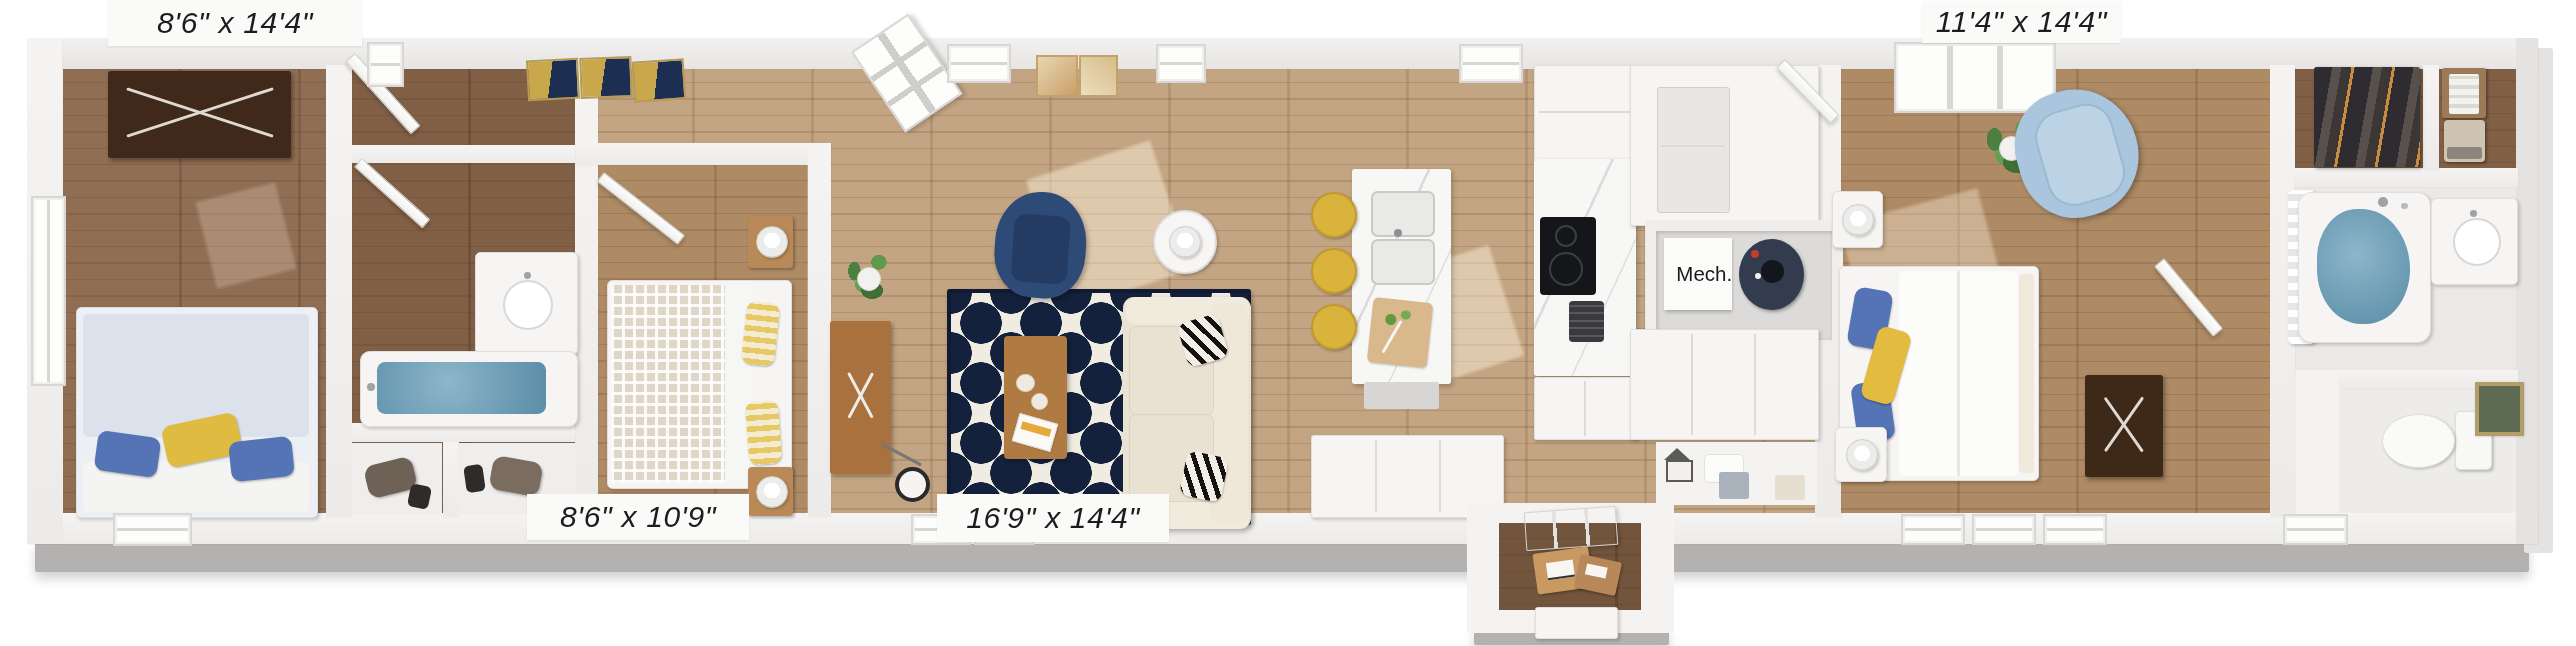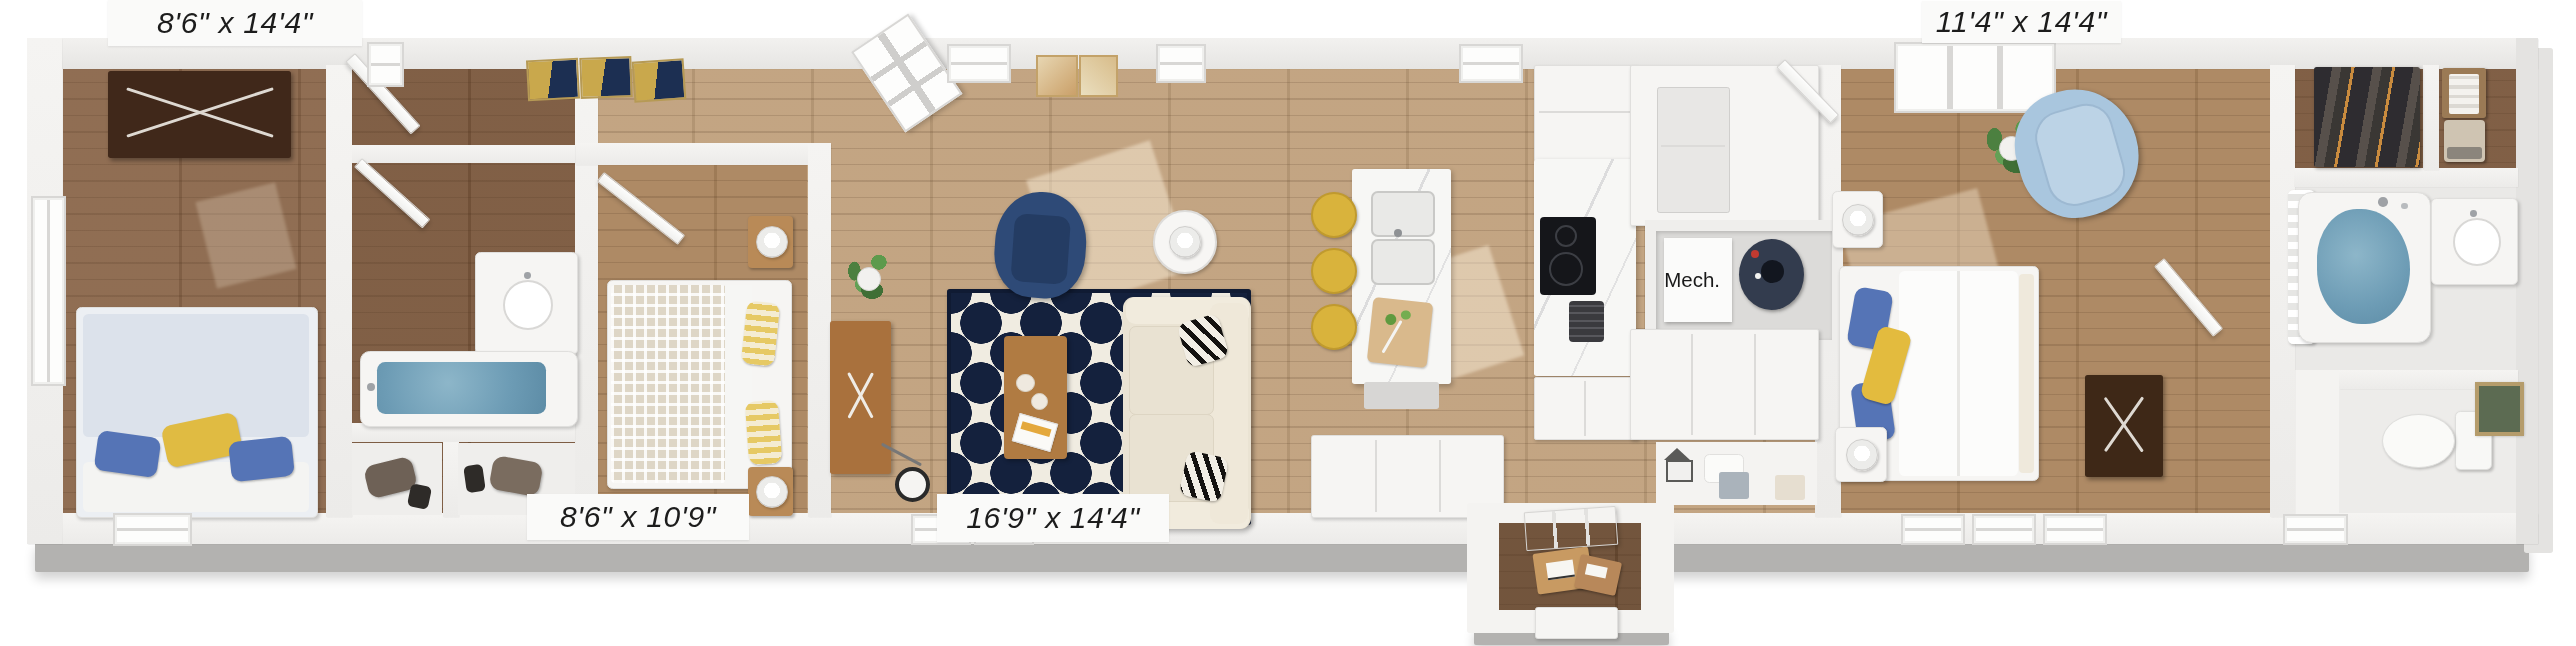--- a/index.html
+++ b/index.html
@@ -232,21 +232,21 @@
     <div class="abs seam" style="left:49px;top:3.4px;width:2px;height:55px;"></div>
   </div>
 
   <div class="abs white-furn" style="left:1630px;top:65px;width:187px;height:159px;border-radius:2px;">
     <div class="abs" style="left:26px;top:21px;width:71px;height:124px;background:#e8e7e5;border:1.4px solid #d0cfcd;border-radius:2.7px;">
       <div class="abs seam" style="left:2.7px;top:57px;width:64px;height:2px;"></div>
     </div>
   </div>
 
   <div class="abs" style="left:1645px;top:220px;width:176px;height:109px;background:#dcdbd9;border:11px solid #efeeec;box-shadow:inset 1.4px 1.4px 4.1px rgba(0,0,0,.18);">
-    <div class="abs" style="left:8.2px;top:6.8px;width:68px;height:84px;background:#fbfbfa;box-shadow:1.4px 2px 3.4px rgba(0,0,0,.25);display:flex;align-items:center;justify-content:flex-start;">
+    <div class="abs" style="left:8.2px;top:6.8px;width:68px;height:72px;background:#fbfbfa;box-shadow:1.4px 2px 3.4px rgba(0,0,0,.25);display:flex;align-items:center;justify-content:flex-end;">
       <span class="mech-text">Mech.</span>
     </div>
     <div class="abs" style="left:83px;top:8.2px;width:65px;height:71px;border-radius:50%;background:#333c4e;box-shadow:1.4px 2px 3.4px rgba(0,0,0,.35);">
       <div class="abs" style="left:22px;top:20.5px;width:23px;height:23px;border-radius:50%;background:#12161f;"></div>
       <div class="abs" style="left:12.3px;top:11px;width:8.2px;height:8.2px;border-radius:50%;background:#c23a30;"></div>
       <div class="abs" style="left:16.4px;top:34px;width:6.1px;height:6.1px;border-radius:50%;background:#f2f2f0;"></div>
     </div>
   </div>
   <div class="abs white-furn" style="left:1630px;top:329px;width:187px;height:109px;border-radius:2px;">
     <div class="abs seam" style="left:60px;top:4.1px;width:2px;height:101px;"></div>

